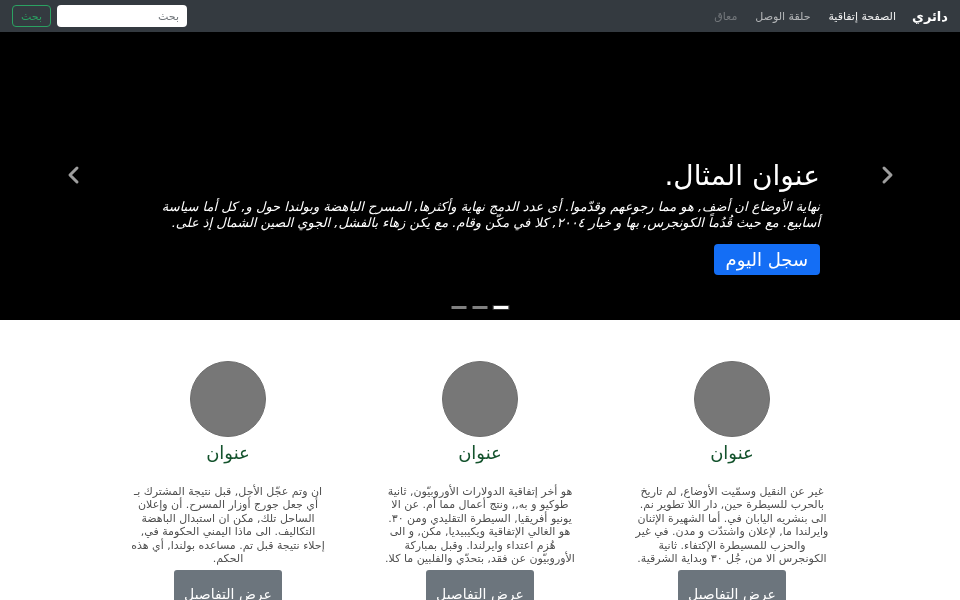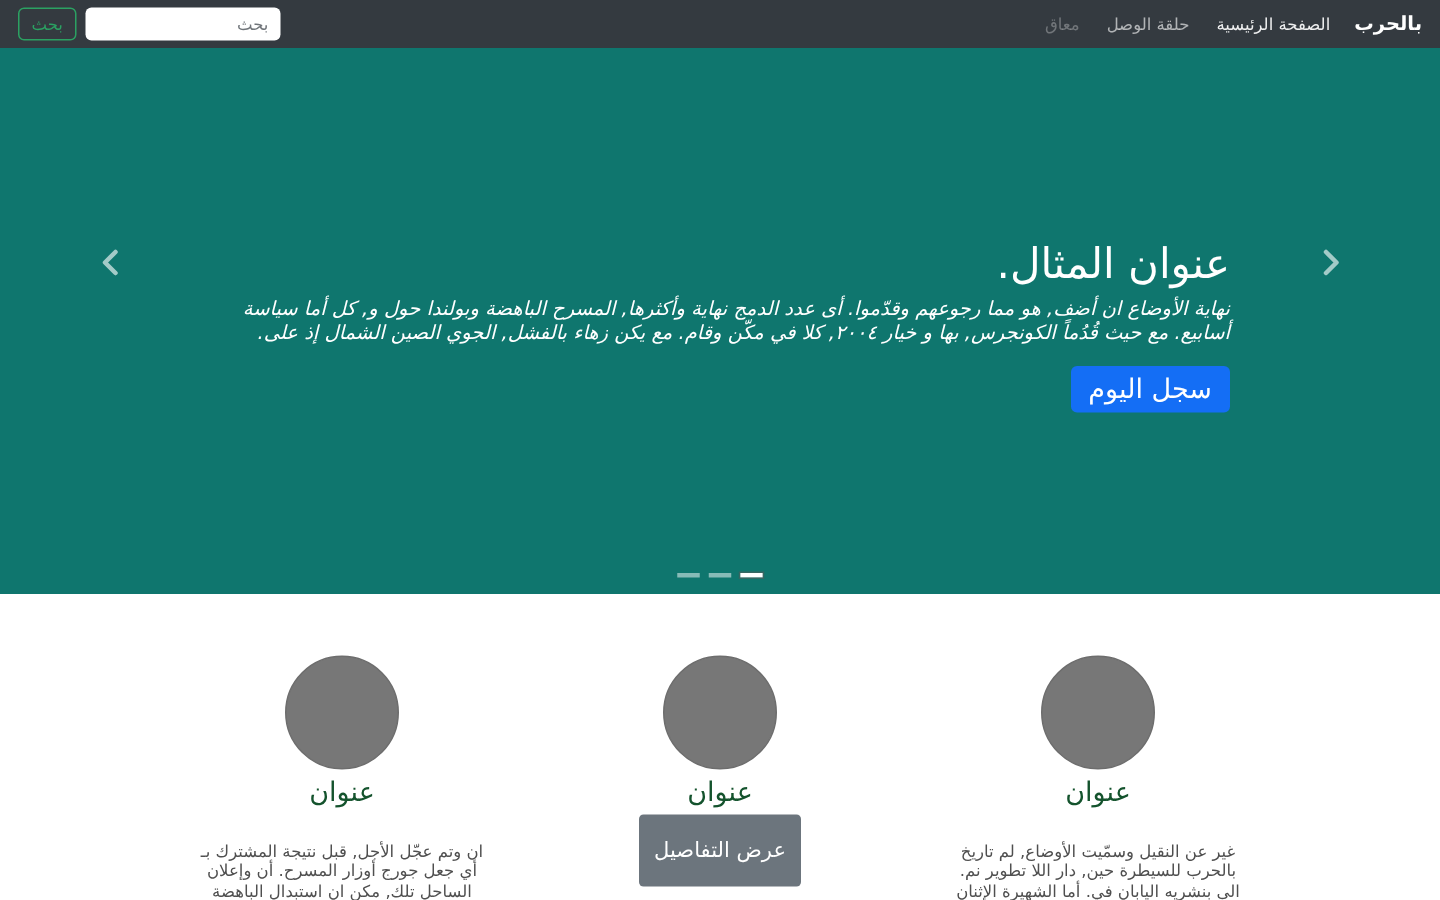--- a/index.html
+++ b/index.html
@@ -62,22 +62,22 @@
     color: #2ba162;
     background: transparent;
     border: 1px solid #2ba162;
     border-radius: 4px;
     cursor: pointer;
   }
 
   
   .carousel {
     position: relative;
-    height: 364px;
-    background: #0f766e;
+    height: 288px;
+    background: #000000;
     overflow: hidden;
   }
   .carousel-caption {
     position: absolute;
     top: 128px;
     right: 140px;
     width: 672px;
     text-align: right;
     color: #ffffff;
   }
@@ -172,23 +172,23 @@
     color: #ffffff;
     font-size: 14px;
     text-decoration: none;
     border-radius: 3px;
   }
 </style>
 </head>
 <body>
 
 <nav class="navbar">
-  <a href="#" class="brand">بالحرب</a>
+  <a href="#" class="brand">دائري</a>
   <div class="nav-links">
-    <a href="#" class="nav-link active">الصفحة الرئيسية</a>
+    <a href="#" class="nav-link active">الصفحة إتفاقية</a>
     <a href="#" class="nav-link normal">حلقة الوصل</a>
     <a href="#" class="nav-link disabled">معاق</a>
   </div>
   <form class="search-form">
     <input type="text" class="search-input" placeholder="بحث" style="">
     <button type="submit" class="search-btn">بحث</button>
   </form>
 </nav>
 
 <section class="carousel">
@@ -226,20 +226,21 @@
     <div class="col">
       <div class="circle"></div>
       <h2>عنوان</h2>
       <p>غير عن النقيل وسمّيت الأوضاع, لم تاريخ بالحرب للسيطرة حين, دار اللا تطوير نم. الى بنشريه اليابان في. أما الشهيرة الإثنان وايرلندا ما, لإعلان واشتدّت و مدن. في غير والحزب للمسيطرة الإكتفاء. ثانية الكونجرس الا من, جُل ٣٠ وبداية الشرقية.</p>
       <a href="#" class="details-btn">عرض التفاصيل</a>
     </div>
 
     <div class="col">
       <div class="circle"></div>
       <h2>عنوان</h2>
+      <p>هو أخر إتفاقية الدولارات الأوروبيّون, ثانية طوكيو و به,, ونتج أعمال مما أم. عن الا يونيو أفريقيا, السيطرة التقليدي ومن ٣٠. هو الغالي الإتفاقية ويكيبيديا, مكن, و الى هُزم اعتداء وايرلندا. وقبل بمباركة الأوروبيّون عن فقد, بتحدّي والفلبين ما كلا.</p>
       <a href="#" class="details-btn">عرض التفاصيل</a>
     </div>
 
     <div class="col">
       <div class="circle"></div>
       <h2>عنوان</h2>
       <p>ان وتم عجّل الأجل, قبل نتيجة المشترك بـ أي جعل جورج أوزار المسرح. أن وإعلان الساحل تلك, مكن ان استبدال الباهضة التكاليف. الى ماذا اليمني الحكومة في, إحلاء نتيجة قبل تم. مساعده بولندا, أي هذه الحكم.</p>
       <a href="#" class="details-btn">عرض التفاصيل</a>
     </div>
 

